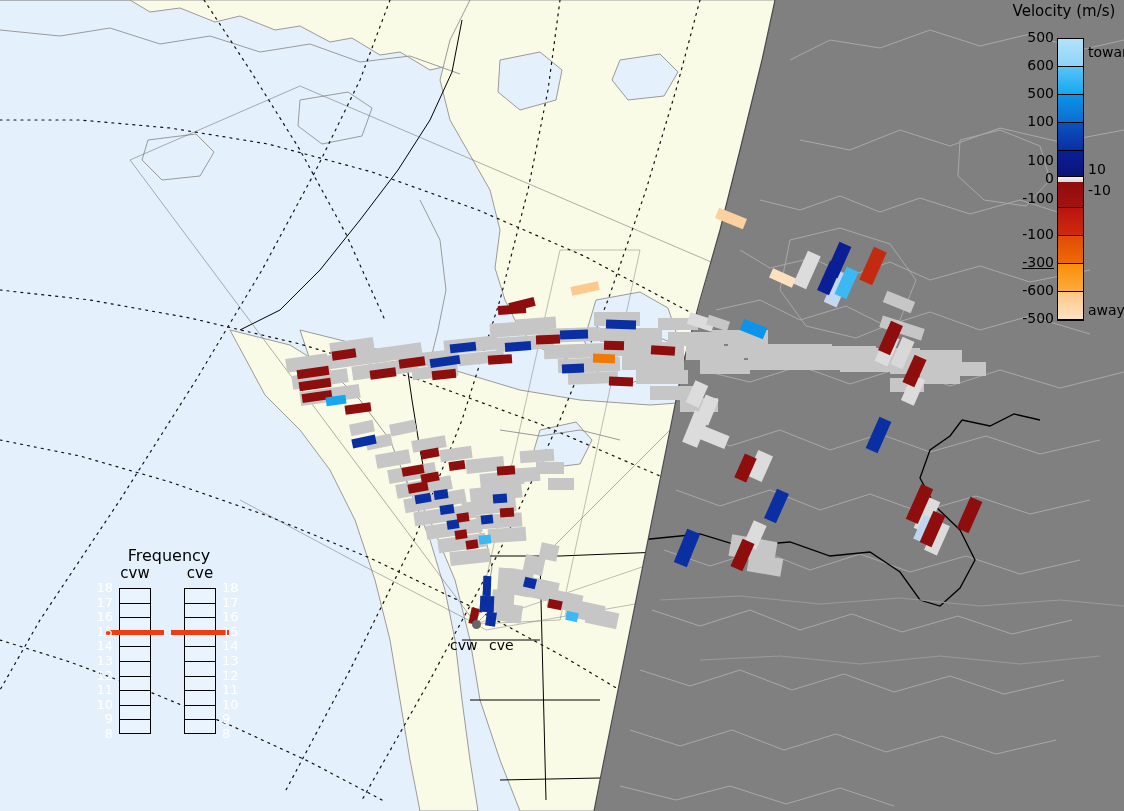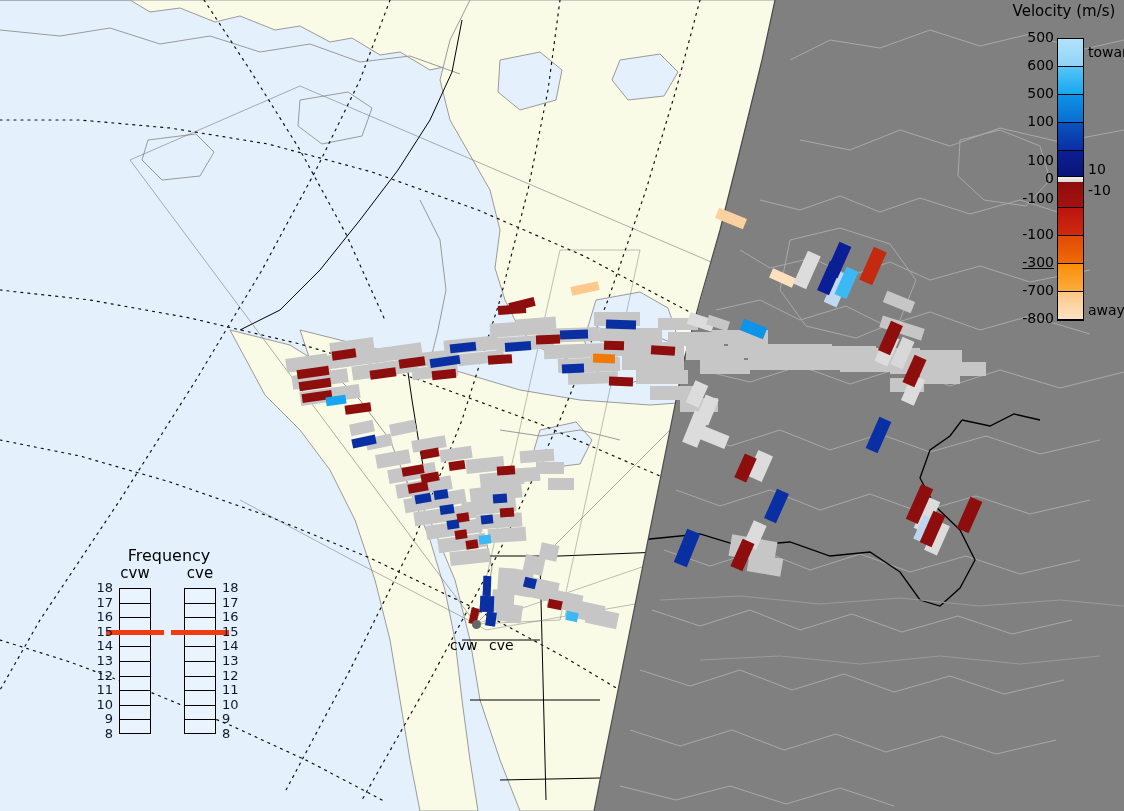--- a/index.html
+++ b/index.html
@@ -29,21 +29,21 @@
 
   
   #freqwrap{position:absolute;left:89px;top:546px;width:160px;height:230px;}
   .freqtitle{position:absolute;left:0;top:0;width:160px;text-align:center;
      font-size:16px;color:#000;}
   .freqname{position:absolute;font-size:15px;color:#000;text-align:center;width:46px;}
   .freqcol{position:absolute;width:32px;height:146px;border:1px solid #000;
      background:#eaf4fe;box-sizing:border-box;}
   .freqcell{position:absolute;left:0;width:30px;height:14.6px;
      border-bottom:1px solid #000;box-sizing:border-box;}
-  .freqlabel{position:absolute;font-size:13px;color:#0f172a;width:24px;text-align:right;}
+  .freqlabel{position:absolute;font-size:13px;color:#ffffff;width:24px;text-align:right;}
   .freqmark{position:absolute;height:5px;}
 
   
   .sitelabel{position:absolute;font-size:14px;color:#000;white-space:nowrap;}
   .sitedot{position:absolute;width:9px;height:9px;border-radius:50%;background:#666;}
 </style>
 </head>
 <body>
 
 <div id="stage">
@@ -361,22 +361,22 @@
     <div id="cbticks">
         <div class="cbtick" style="top: 29px; text-align: right;">500</div>
         <div class="cbtick" style="top: 57.1px;">600</div>
         <div class="cbtick" style="top: 85.2px;">500</div>
         <div class="cbtick" style="top: 113.3px;">100</div>
         <div class="cbtick" style="top: 152px;">100</div>
         <div class="cbtick" style="top: 169.5px;">0</div>
         <div class="cbtick" style="top: 190px;">-100</div>
         <div class="cbtick" style="top: 225.7px;">-100</div>
         <div class="cbtick" style="top: 253.8px; text-decoration: underline;">-300</div>
-        <div class="cbtick" style="top: 281.9px;">-700</div>
-        <div class="cbtick" style="top: 310px;">-800</div>
+        <div class="cbtick" style="top: 281.9px;">-600</div>
+        <div class="cbtick" style="top: 310px;">-500</div>
       </div>
     <div class="cbside" style="top:44px;">toward</div>
     <div class="cbside" style="top:161px;">10</div>
     <div class="cbside" style="top:182px;">-10</div>
     <div class="cbside" style="top:302px;">away</div>
   </div>
 
   <div id="freqwrap">
     <div class="freqtitle">Frequency</div>
     <div id="freqbody">

